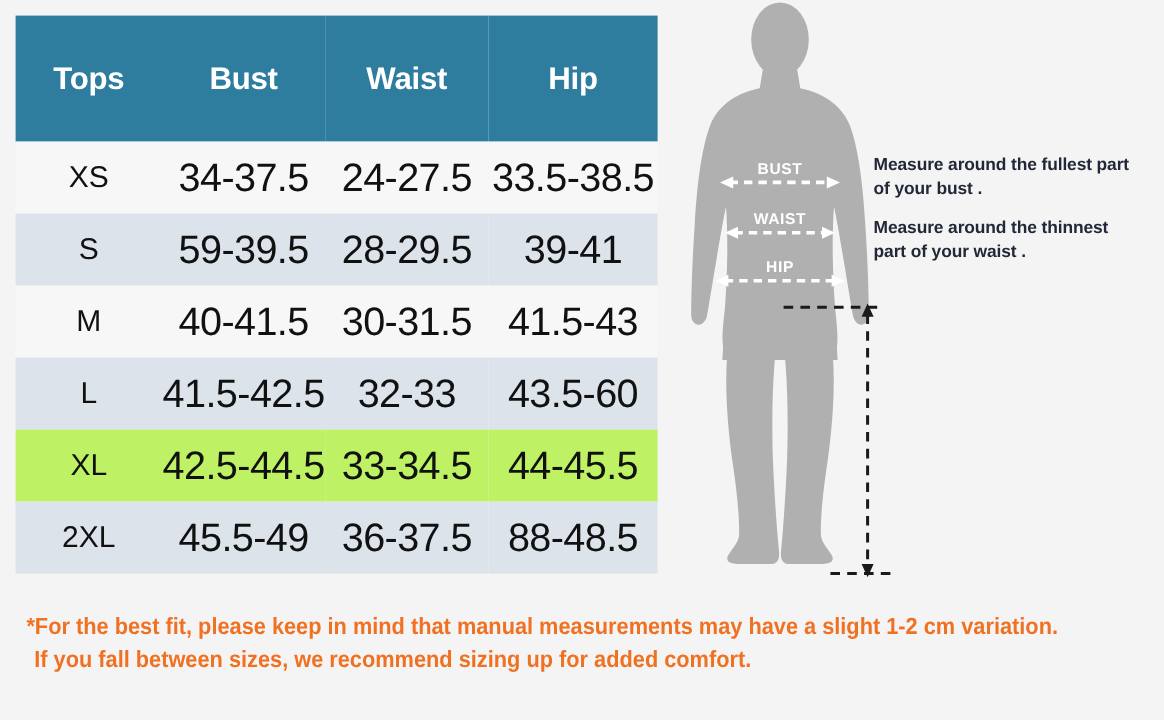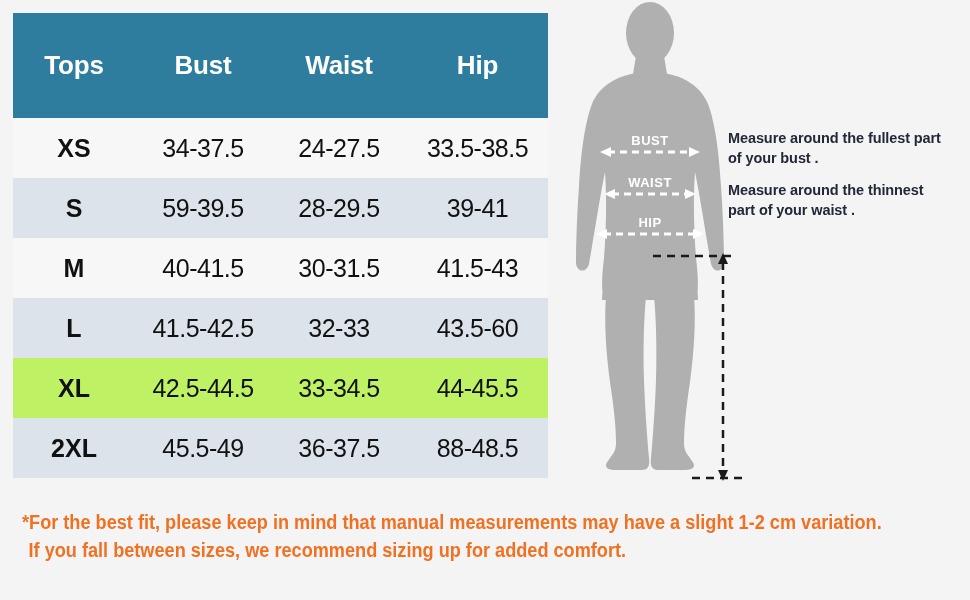--- a/index.html
+++ b/index.html
@@ -49,26 +49,26 @@
   }
   .size-table tbody tr {
     height: 60px;
   }
   .row-light  { background: #f7f7f7; }
   .row-alt    { background: #dde3ea; }
   .row-accent { background: #bef264; }
 
   .size-table tbody td {
     text-align: center;
-    font-size: 25px;
+    font-size: 33px;
     color: #111111;
     letter-spacing: -0.5px;
   }
   .size-table tbody td.size-label {
-    font-weight: bold;
+    font-weight: normal;
     font-size: 25px;
     letter-spacing: 0px;
   }
 
   .col-size  { width: 122px; }
   .col-bust  { width: 136px; }
   .col-waist { width: 136px; }
   .col-hip   { width: 141px; }
 
   

